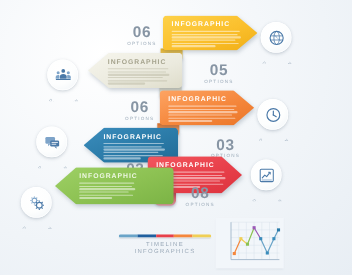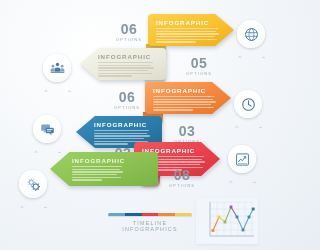--- a/index.html
+++ b/index.html
@@ -189,21 +189,21 @@
       </svg>
     </div>
     <div class="cap">
       <svg viewBox="0 0 40 13">
           <path id="a04" d="M3,2 A17,17 0 0,0 37,2" fill="none"></path>
       <text><textPath href="#a04" startOffset="50%" text-anchor="middle">DATA OPTION</textPath></text>
         </svg>
     </div>
   </div>
 
-  <div class="numblk" style="left:170px;top:124px;width:34px;">
+  <div class="numblk" style="left:188px;top:124px;width:34px;">
     <div class="n">03</div>
     <div class="o">OPTIONS</div>
   </div>
   <div class="fold" style="left:142px;top:146px;background:linear-gradient(180deg,#215f84,#8dbcd6);"></div>
   <div class="ribbon arrow-l" style="left:76px;top:116px;width:86px;height:32px;">
     <div class="body" style="background:linear-gradient(160deg,#3b8dbd 0%,#2b7ba8 55%,#226b96 100%);"></div>
     <div class="txt" style="padding-left:18px;">
       <p class="ttl" style="color:#ffffff;">INFOGRAPHIC</p>
       <span class="lines">
         <i style="background:#fff;width:55px;"></i>

